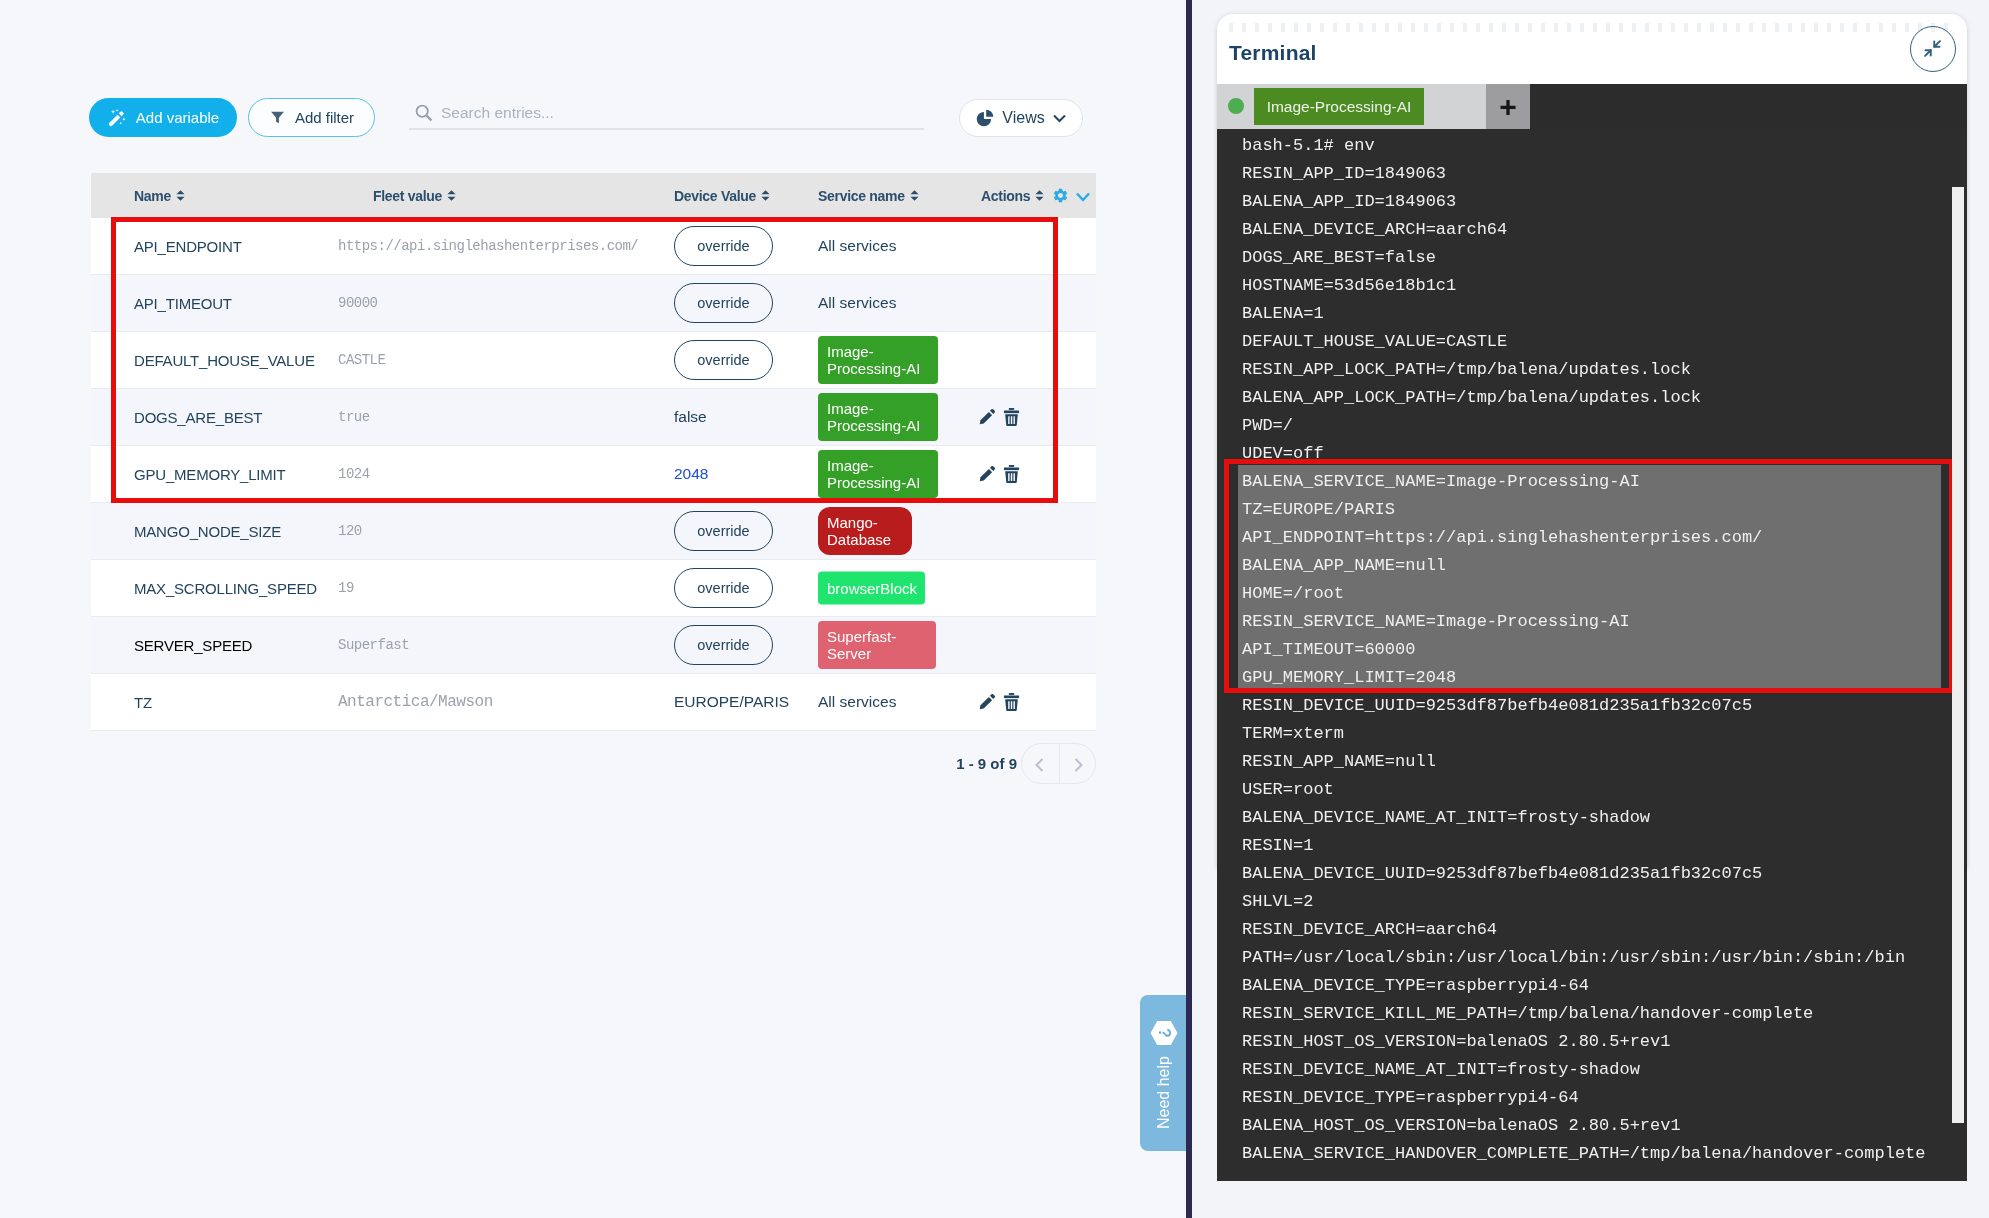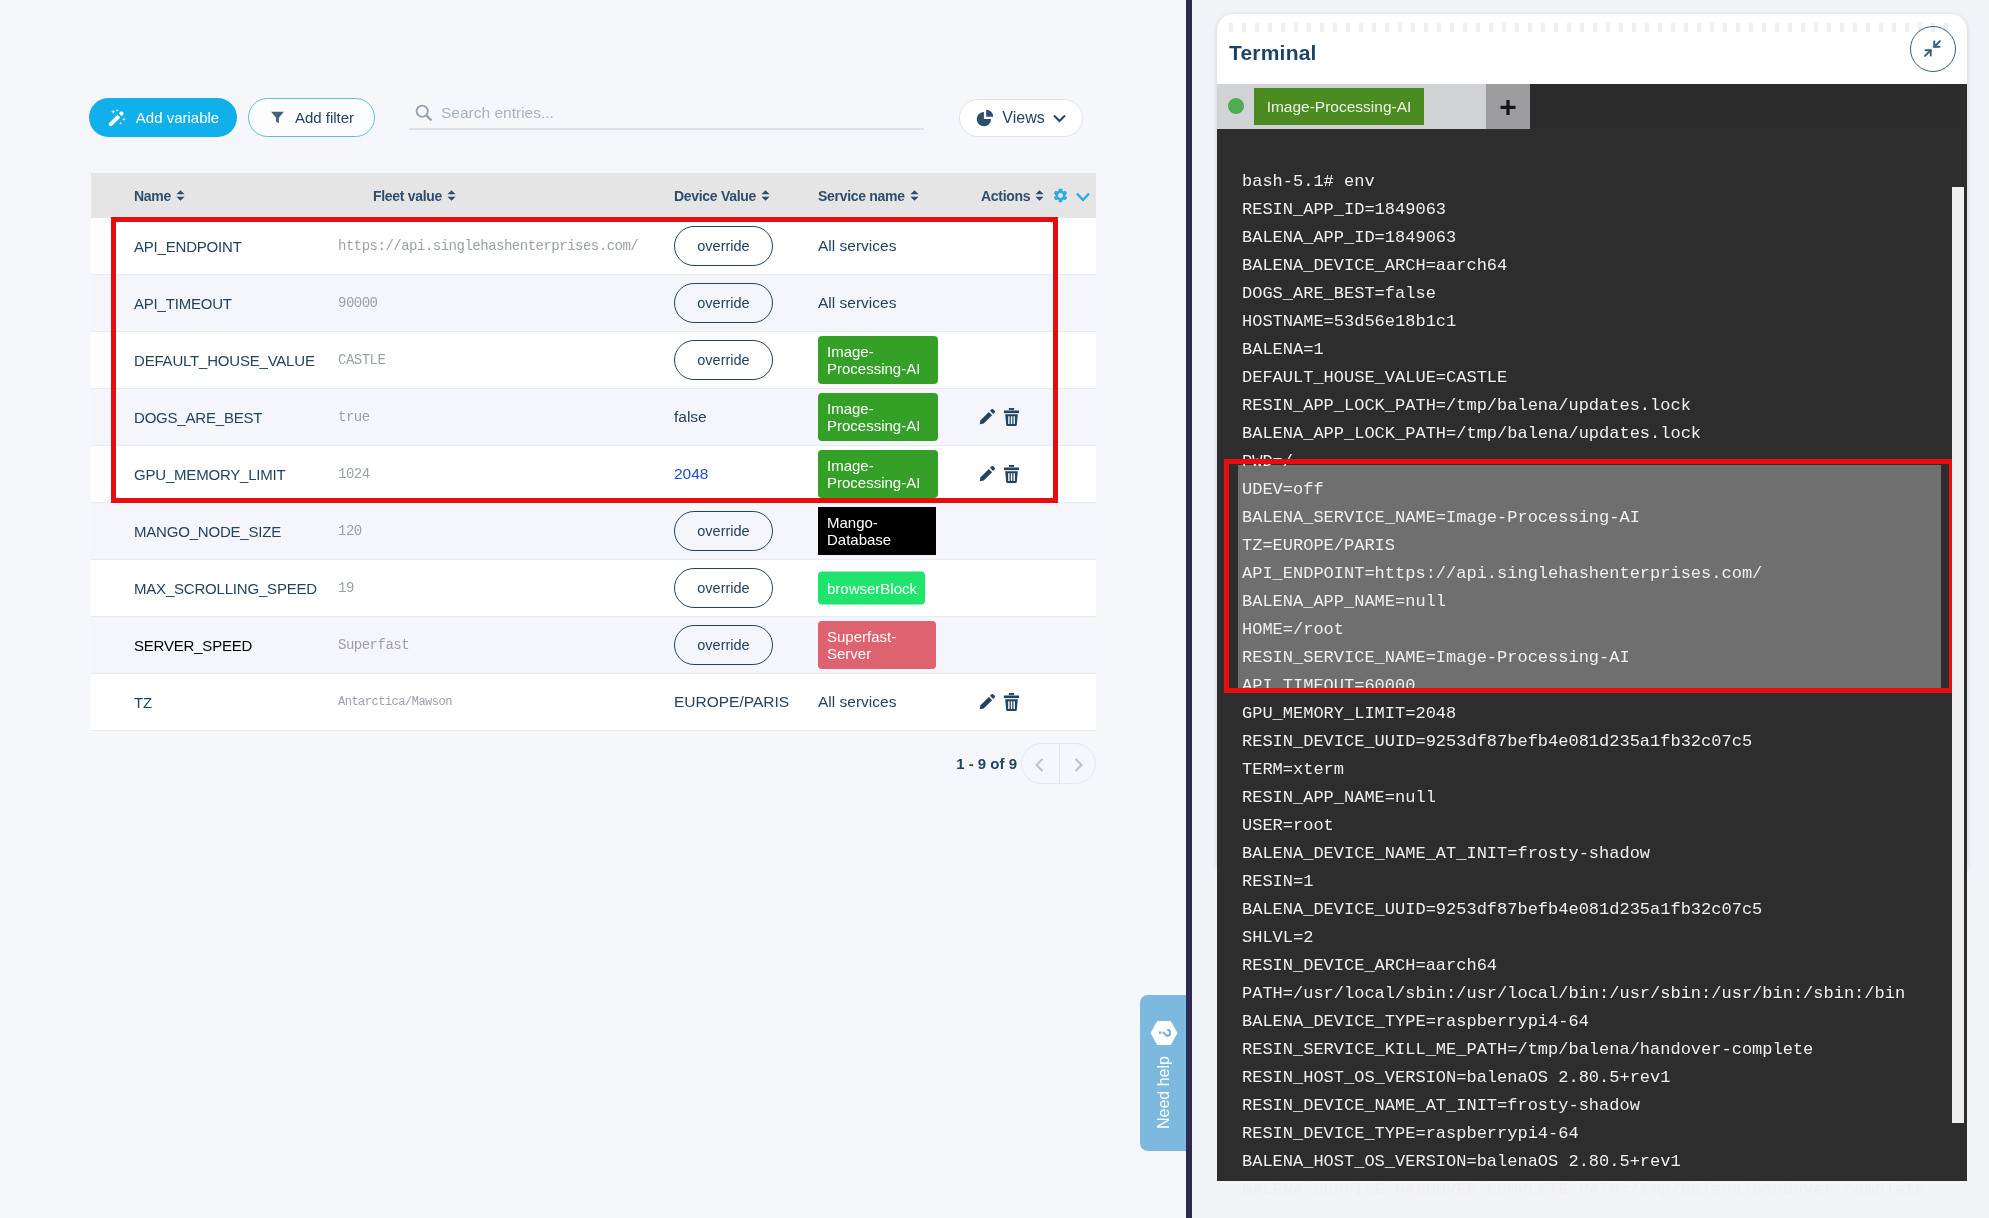--- a/index.html
+++ b/index.html
@@ -135,41 +135,41 @@
               <path d="M6.2 0h5.6v2H6.2z"></path>
               <path d="M1 2.6h16v2.8H1z"></path>
               <path d="M2.3 6.6h13.4l-1.1 11.3a1.3 1.3 0 0 1-1.3 1.1H4.7a1.3 1.3 0 0 1-1.3-1.1L2.3 6.6zm3.2 2.2v8h1.5v-8H5.5zm2.8 0v8h1.5v-8H8.3zm2.8 0v8h1.5v-8h-1.5z" fill-rule="evenodd"></path>
             </svg>
           </span>
         </div>
         <div class="abs" style="left:91px;top:503px;width:1005px;height:57px;background:#f4f6fb;border-bottom:1px solid #e8ebf0;">
           <span class="abs" style="left:43px;top:50%;transform:translateY(-50%);font-size:15px;letter-spacing:-0.2px;color:#23445e;">MANGO_NODE_SIZE</span>
           <span class="abs" style="left:247px;top:50%;transform:translateY(-50%);font-family:'Liberation Mono',monospace;font-size:14px;letter-spacing:-0.5px;color:#9ba1ac;">120</span>
           <span class="abs flexc" style="left:583px;top:50%;transform:translateY(-50%);width:99px;height:40px;border:1.5px solid #23445e;border-radius:20px;font-size:14.5px;color:#23445e;">override</span>
-          <span class="abs" style="left:727px;top:50%;transform:translateY(-50%);width:118px;height:48px;background:#000000;border-radius:0;color:#fff;font-size:15px;line-height:17px;display:flex;align-items:center;padding-left:9px;">
+          <span class="abs" style="left:727px;top:50%;transform:translateY(-50%);width:94px;height:48px;background:#b91c1c;border-radius:12px;color:#fff;font-size:15px;line-height:17px;display:flex;align-items:center;padding-left:9px;">
             <span>Mango-<br>Database</span>
           </span>
         </div>
         <div class="abs" style="left:91px;top:560px;width:1005px;height:57px;background:#ffffff;border-bottom:1px solid #e8ebf0;">
           <span class="abs" style="left:43px;top:50%;transform:translateY(-50%);font-size:15px;letter-spacing:-0.2px;color:#23445e;">MAX_SCROLLING_SPEED</span>
           <span class="abs" style="left:247px;top:50%;transform:translateY(-50%);font-family:'Liberation Mono',monospace;font-size:14px;letter-spacing:-0.5px;color:#9ba1ac;">19</span>
           <span class="abs flexc" style="left:583px;top:50%;transform:translateY(-50%);width:99px;height:40px;border:1.5px solid #23445e;border-radius:20px;font-size:14.5px;color:#23445e;">override</span>
           <span class="abs" style="left:727px;top:50%;transform:translateY(-50%);width:107px;height:33px;background:#1fe46e;border-radius:4px;color:#fff;font-size:15px;line-height:17px;display:flex;align-items:center;padding-left:9px;">browserBlock</span>
         </div>
         <div class="abs" style="left:91px;top:617px;width:1005px;height:57px;background:#f4f6fb;border-bottom:1px solid #e8ebf0;">
           <span class="abs" style="left:43px;top:50%;transform:translateY(-50%);font-size:15px;letter-spacing:-0.2px;color:#000000;">SERVER_SPEED</span>
           <span class="abs" style="left:247px;top:50%;transform:translateY(-50%);font-family:'Liberation Mono',monospace;font-size:14px;letter-spacing:-0.5px;color:#9ba1ac;">Superfast</span>
           <span class="abs flexc" style="left:583px;top:50%;transform:translateY(-50%);width:99px;height:40px;border:1.5px solid #23445e;border-radius:20px;font-size:14.5px;color:#23445e;">override</span>
           <span class="abs" style="left:727px;top:50%;transform:translateY(-50%);width:118px;height:48px;background:#de6270;border-radius:4px;color:#fff;font-size:15px;line-height:17px;display:flex;align-items:center;padding-left:9px;">
             <span>Superfast-<br>Server</span>
           </span>
         </div>
         <div class="abs" style="left:91px;top:674px;width:1005px;height:57px;background:#ffffff;border-bottom:1px solid #e8ebf0;">
           <span class="abs" style="left:43px;top:50%;transform:translateY(-50%);font-size:15px;letter-spacing:-0.2px;color:#23445e;">TZ</span>
-          <span class="abs" style="left:247px;top:50%;transform:translateY(-50%);font-family:'Liberation Mono',monospace;font-size:12px;letter-spacing:-0.5px;color:#9ba1ac;">Antarctica/Mawson</span>
+          <span class="abs" style="left:247px;top:50%;transform:translateY(-50%);font-family:'Liberation Mono',monospace;font-size:16px;letter-spacing:-0.5px;color:#9ba1ac;">Antarctica/Mawson</span>
           <span class="abs" style="left:583px;top:50%;transform:translateY(-50%);font-size:15.5px;color:#23445e;">EUROPE/PARIS</span>
           <span class="abs" style="left:727px;top:50%;transform:translateY(-50%);font-size:15.5px;color:#23445e;">All services</span>
           <span class="abs" style="left:887px;top:50%;transform:translateY(-50%);display:flex;gap:7px;">
             <svg width="18" height="18" viewBox="0 0 24 24" fill="#23445e">
               <path d="M14.5 5.2l4.3 4.3L7.6 20.7l-5.3 1 1-5.3L14.5 5.2z"></path>
               <path d="M16 3.7l1.9-1.9a1.6 1.6 0 0 1 2.3 0l2 2a1.6 1.6 0 0 1 0 2.3L20.3 8 16 3.7z"></path>
             </svg>
             <svg width="17" height="18" viewBox="0 0 18 19" fill="#23445e">
               <path d="M6.2 0h5.6v2H6.2z"></path>
               <path d="M1 2.6h16v2.8H1z"></path>
@@ -223,21 +223,21 @@
       <div class="abs" style="left:0;top:0;width:269px;height:45px;background:#d2d3d5;"></div>
       <div class="abs flexc" style="left:269px;top:0;width:44px;height:45px;background:#9d9d9f;color:#161616;font-size:30px;font-weight:bold;">+</div>
       <div class="abs" style="left:11px;top:14px;width:16px;height:16px;border-radius:50%;background:#4cae50;"></div>
       <div class="abs flexc" style="left:37px;top:4px;width:170px;height:37px;background:#4b8b21;color:#eef3ea;font-size:15.5px;">Image-Processing-AI</div>
     </div>
 
     <div class="abs" style="left:0;top:115px;width:750px;height:1052px;background:#2d2d2d;"></div>
 
     <div class="abs" style="left:21px;top:451px;width:703px;height:224px;background:#6f6f6f;"></div>
 
-    <pre class="abs" id="term" style="left:25px;top:118px;font-family:'Liberation Mono',monospace;font-size:17px;line-height:28px;color:#f0f0f0;background:transparent;margin-top:36px;">bash-5.1# env
+    <pre class="abs" id="term" style="left:25px;top:118px;font-family:'Liberation Mono',monospace;font-size:17px;line-height:28px;color:#f0f0f0;background:transparent;">bash-5.1# env
 RESIN_APP_ID=1849063
 BALENA_APP_ID=1849063
 BALENA_DEVICE_ARCH=aarch64
 DOGS_ARE_BEST=false
 HOSTNAME=53d56e18b1c1
 BALENA=1
 DEFAULT_HOUSE_VALUE=CASTLE
 RESIN_APP_LOCK_PATH=/tmp/balena/updates.lock
 BALENA_APP_LOCK_PATH=/tmp/balena/updates.lock
 PWD=/

